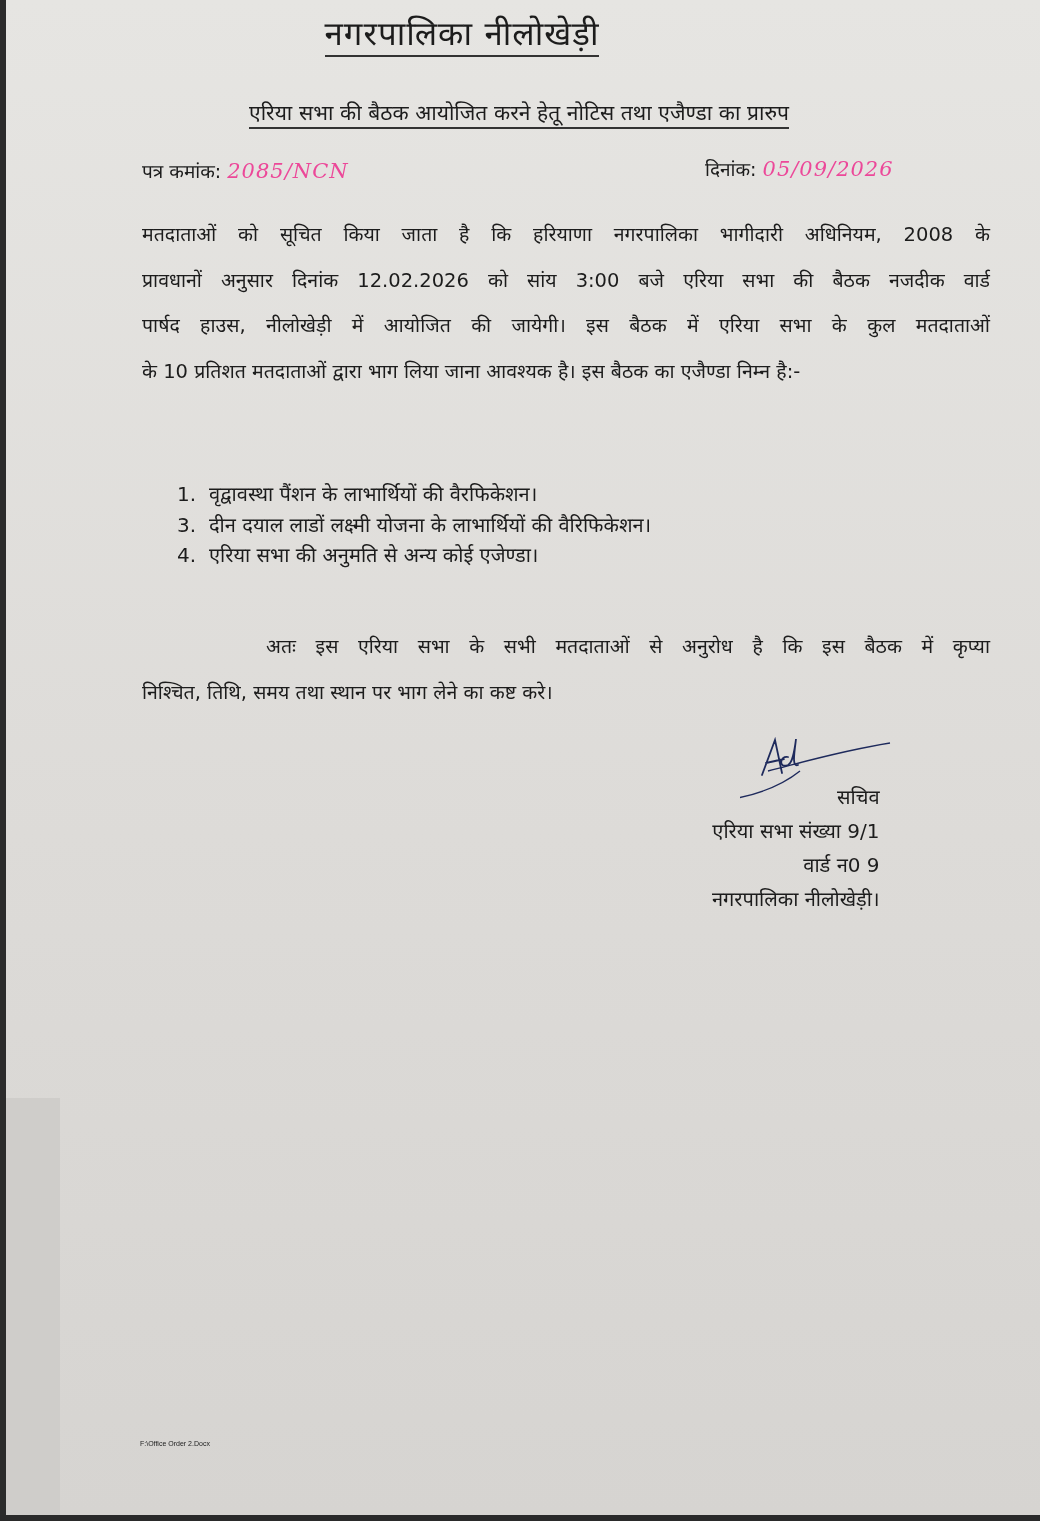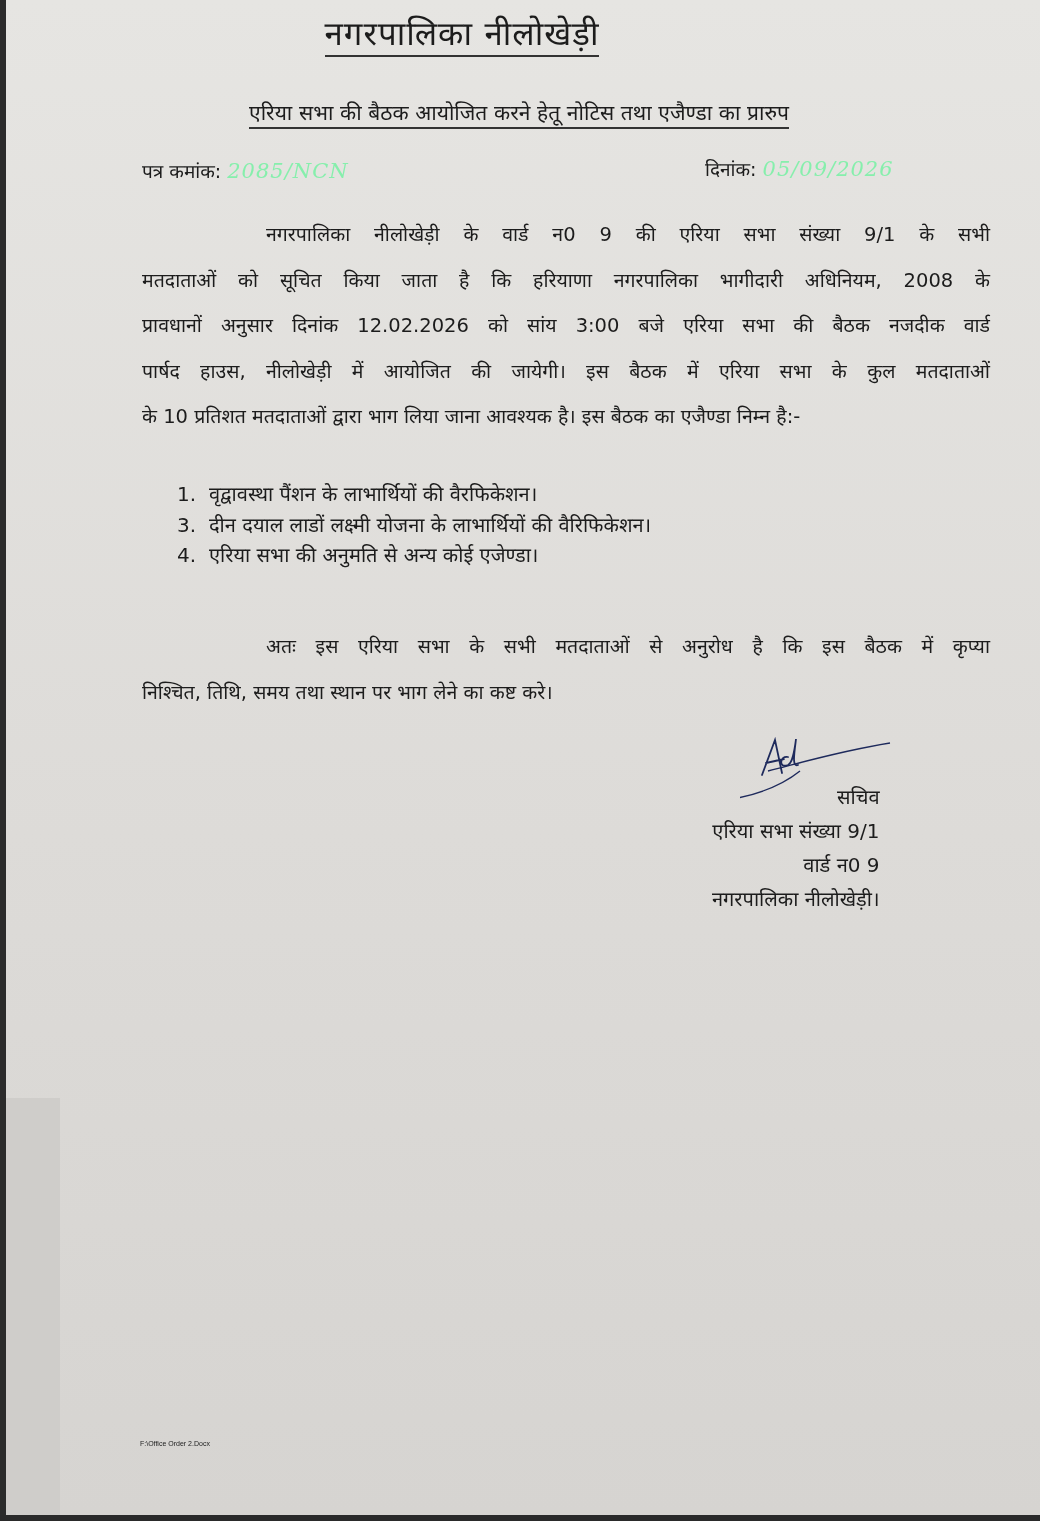--- a/index.html
+++ b/index.html
@@ -27,21 +27,21 @@
   }
   .title span { border-bottom: 2px solid #333; padding-bottom: 2px; }
   .subtitle {
     position: absolute; left: 0; width: 948px; top: 98px; text-align: center;
     font-size: 21px;
   }
   .subtitle span { border-bottom: 2px solid #333; padding-bottom: 2px; margin-left: 90px; }
   .ref { position: absolute; left: 142px; top: 158px; font-size: 19px; }
   .date { position: absolute; left: 705px; top: 156px; font-size: 19px; }
   .hand {
-    font-family: "DejaVu Serif", serif; font-style: italic; color: #86efac;
+    font-family: "DejaVu Serif", serif; font-style: italic; color: #ec4899;
     font-size: 21px; letter-spacing: 1px;
   }
   .para {
     position: absolute; left: 142px; width: 848px; font-size: 19.5px;
     line-height: 45.5px; text-align: justify; text-align-last: justify;
   }
   .para .indent { display: inline-block; width: 124px; }
   .para .last { text-align-last: left; }
   .agenda {
     position: absolute; left: 175px; top: 477px; margin: 2px; padding: 0; list-style: none;
@@ -78,21 +78,20 @@
   <span>पत्र कमांक:</span>
   <span class="hand">2085/NCN</span>
 </div>
 
 <div class="date">
   <span>दिनांक:</span>
   <span class="hand">05/09/2026</span>
 </div>
 
 <div class="para" style="top:212px;">
-  <div><span class="indent"></span><span>नगरपालिका नीलोखेड़ी के वार्ड न0 9 की एरिया सभा संख्या 9/1 के सभी</span></div>
   <div>मतदाताओं को सूचित किया जाता है कि हरियाणा नगरपालिका भागीदारी अधिनियम, 2008 के</div>
   <div>प्रावधानों अनुसार दिनांक 12.02.2026 को सांय 3:00 बजे एरिया सभा की बैठक नजदीक वार्ड</div>
   <div>पार्षद हाउस, नीलोखेड़ी में आयोजित की जायेगी। इस बैठक में एरिया सभा के कुल मतदाताओं</div>
   <div class="last">के 10 प्रतिशत मतदाताओं द्वारा भाग लिया जाना आवश्यक है। इस बैठक का एजैण्डा निम्न है:-</div>
 </div>
 
 <ol class="agenda">
   <li><span class="num">1.</span><span>वृद्वावस्था पैंशन के लाभार्थियों की वैरफिकेशन।</span></li>
   <li><span class="num">3.</span><span>दीन दयाल लाडों लक्ष्मी योजना के लाभार्थियों की वैरिफिकेशन।</span></li>
   <li><span class="num">4.</span><span>एरिया सभा की अनुमति से अन्य कोई एजेण्डा।</span></li>

